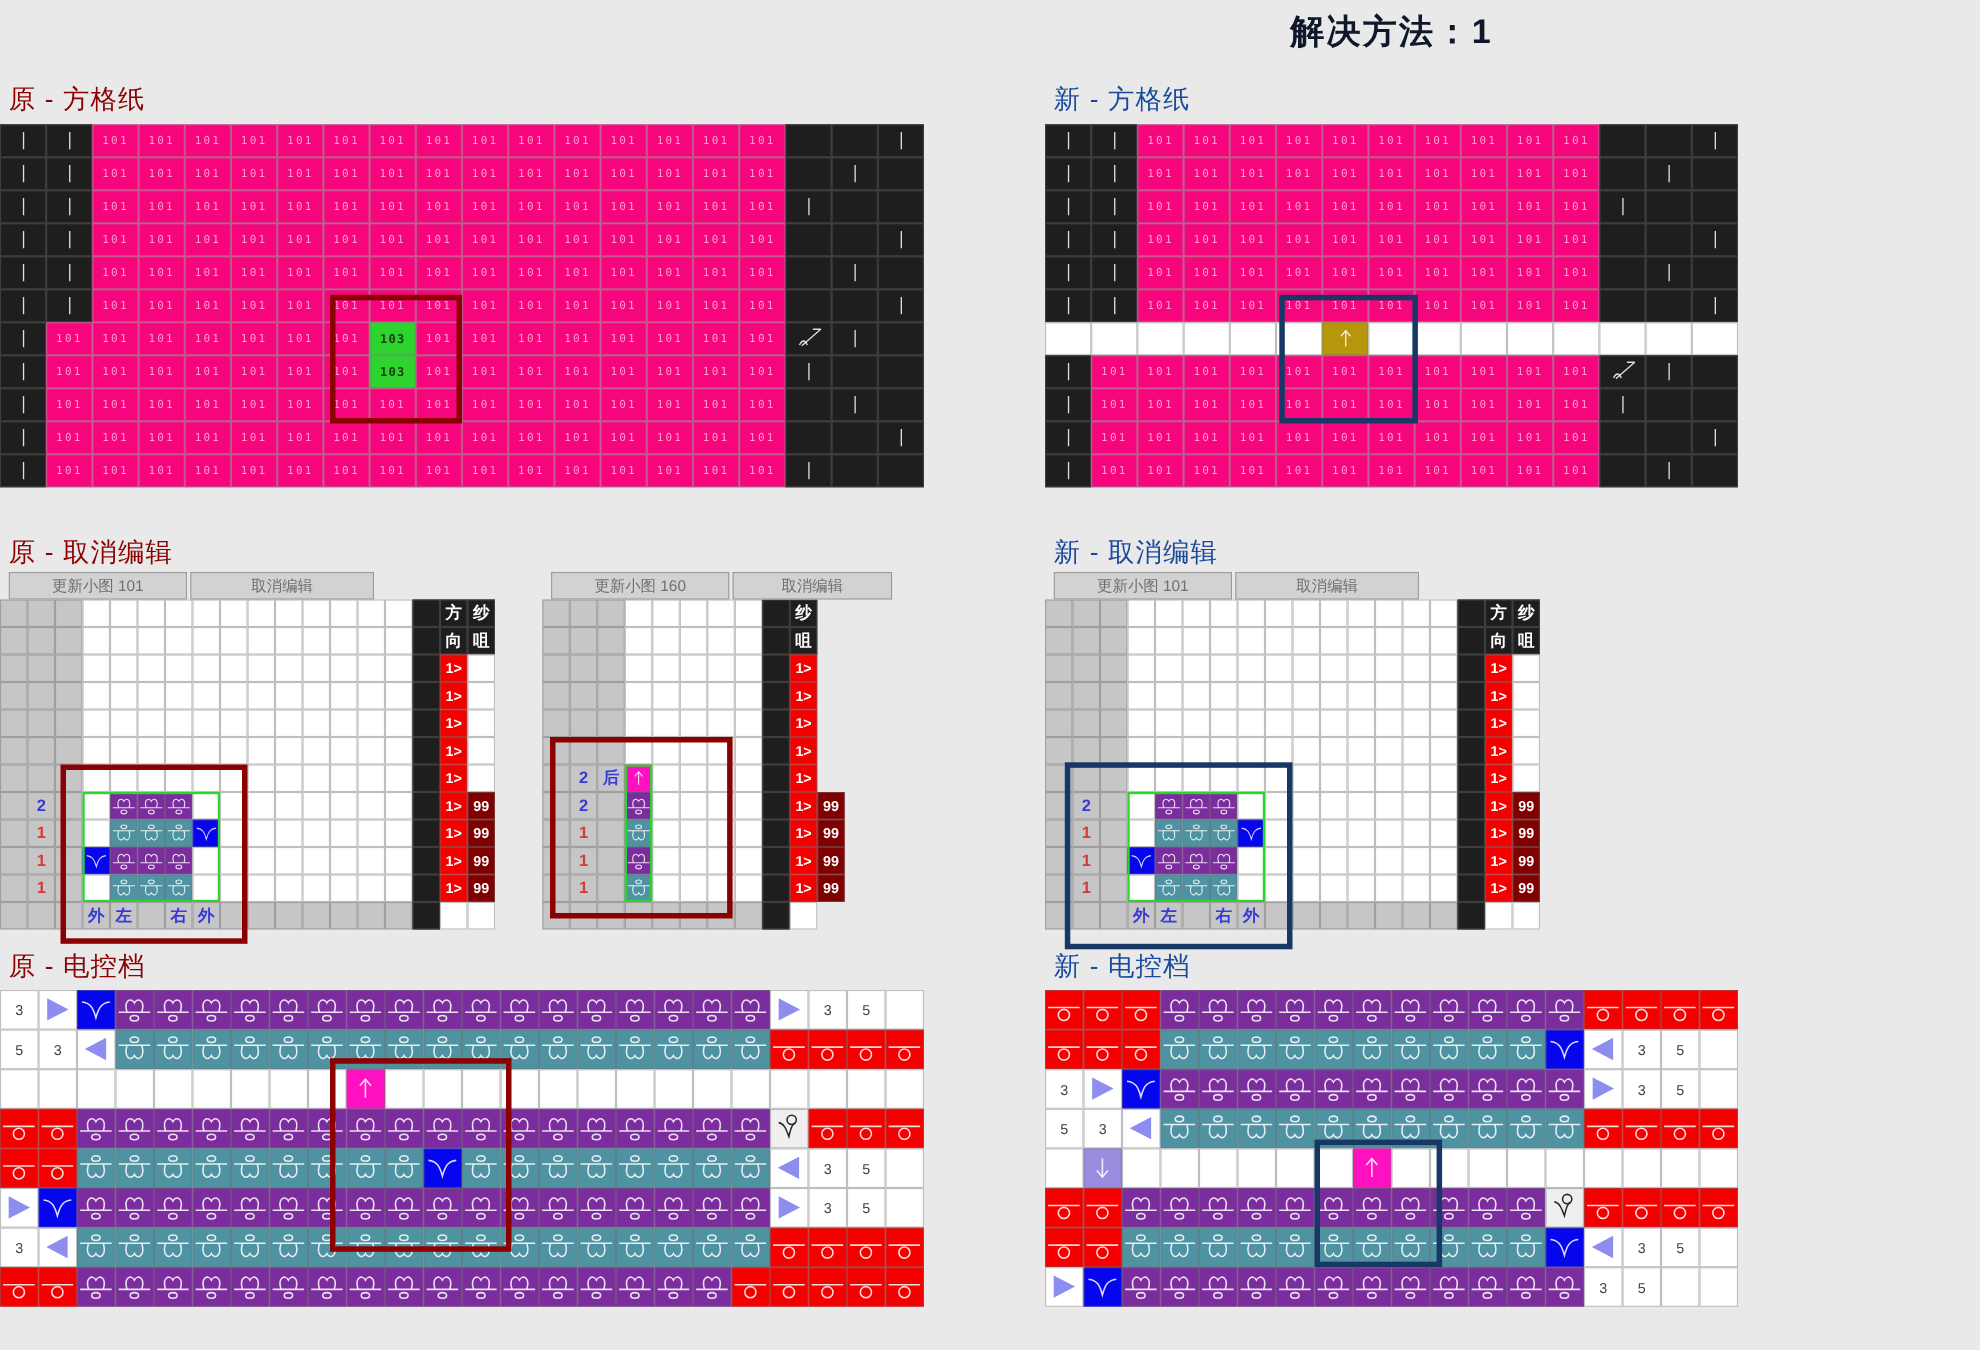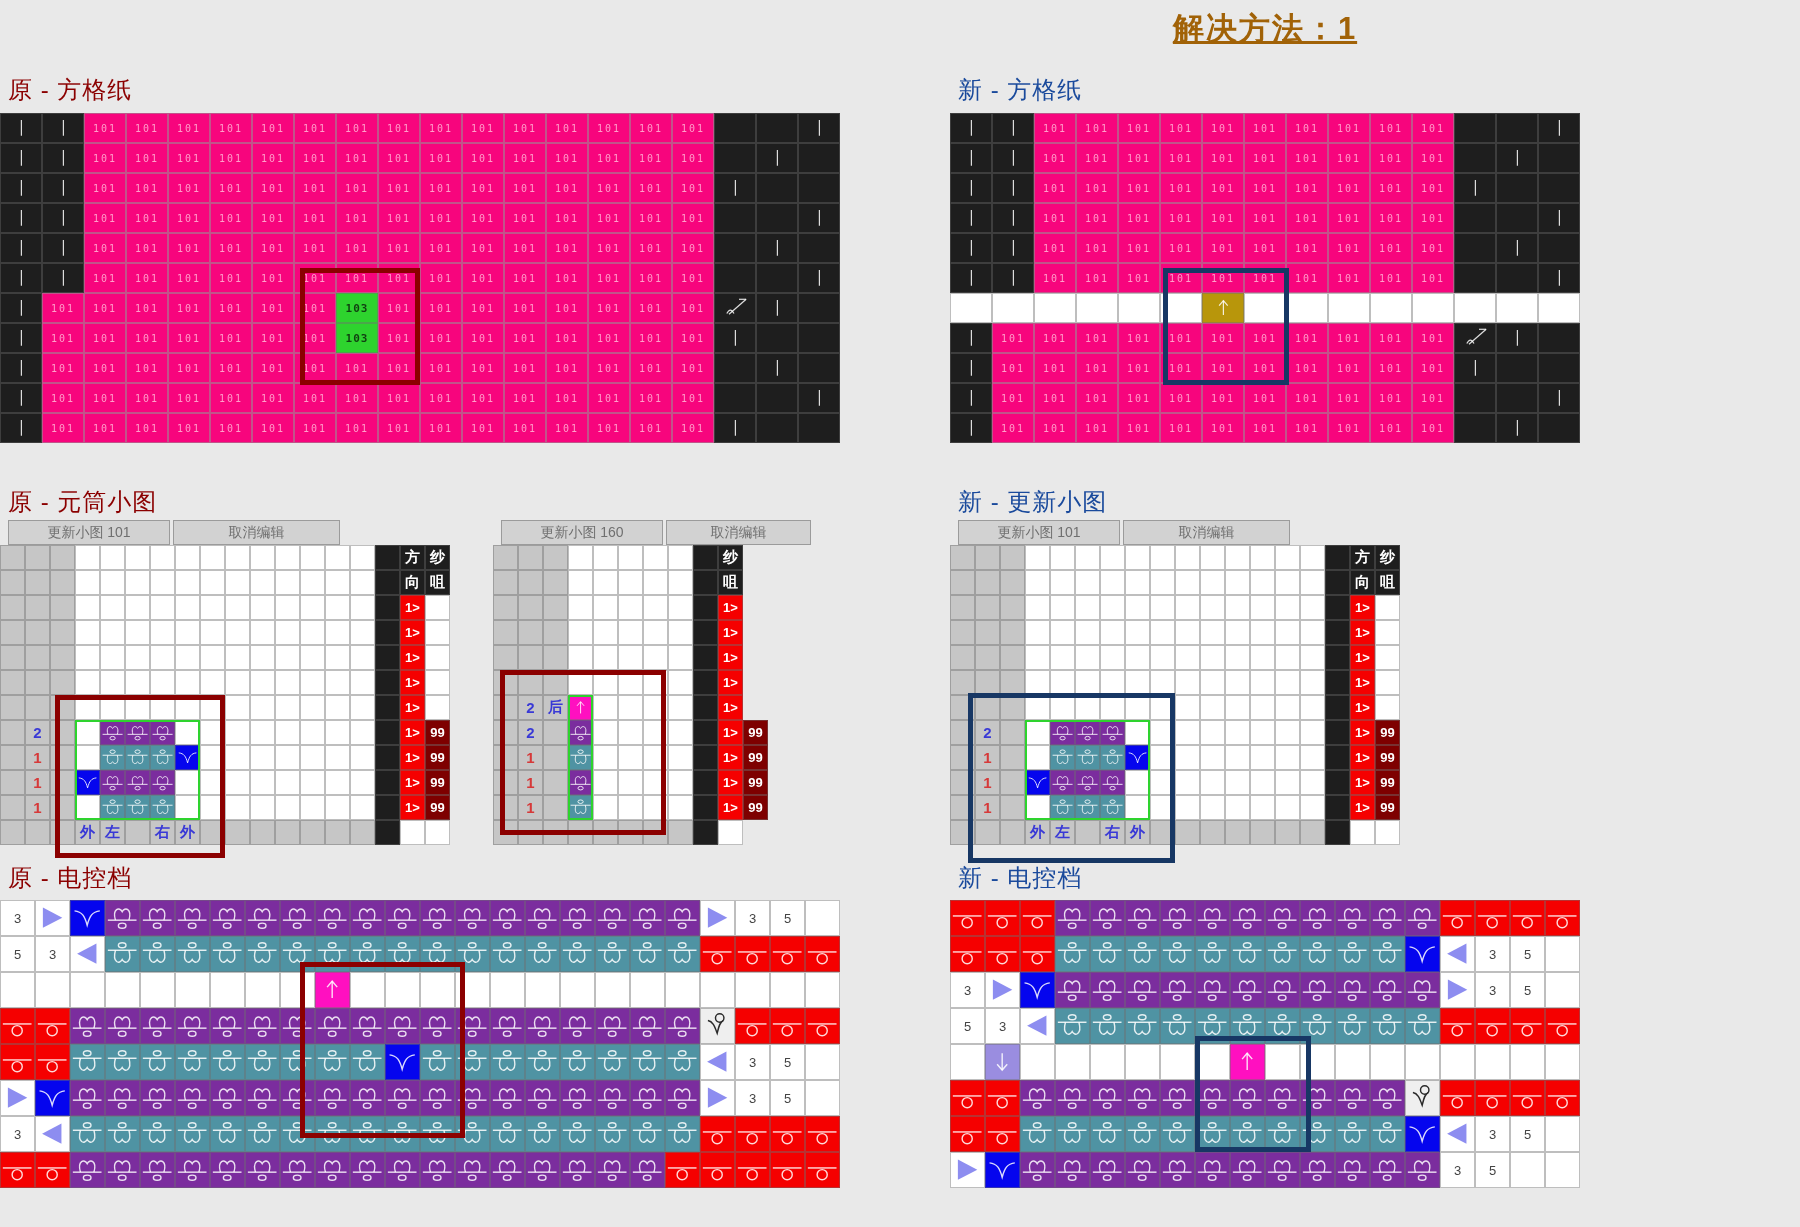--- a/index.html
+++ b/index.html
@@ -1,19 +1,19 @@
 <!DOCTYPE html>
 <html><head>
 <meta charset="utf-8">
 <style>
   html,body{margin:0;padding:0;background:#e9e9e9;font-family:"Liberation Sans","DejaVu Sans",sans-serif;}
   .canvas{position:relative;width:1800px;height:1227px;background:#e9e9e9;overflow:hidden;}
   .title{position:absolute;font-weight:bold;font-size:31px;text-align:center;letter-spacing:2px;}
   .title.old{color:#8b0b1a;}
-  .title.new{color:#a16207;text-decoration:underline;}
+  .title.new{color:#0f172a;}
   .sec{position:absolute;font-size:24px;letter-spacing:1px;}
   .sec.old{color:#8b0000;}
   .sec.new{color:#1a4a9c;}
   .cell{position:absolute;box-sizing:border-box;border:1px solid rgba(110,110,110,.45);
         display:flex;align-items:center;justify-content:center;overflow:hidden;}
   .cell svg{width:92%;height:92%;stroke:rgba(255,255,255,.85);stroke-width:1.7;fill:none;}
   .cell svg polygon{fill:#8d8df0;stroke:none;}
   .c-light svg{stroke:#2a2a2a;}
   .c-black{background:#1e1e1e;border-color:#3e3e3e;}
   .c-pink{background:#f7057d;border-color:rgba(150,150,150,.55);}
@@ -42,22 +42,22 @@
   .ovl{position:absolute;box-sizing:border-box;pointer-events:none;}
 </style>
 </head>
 <body>
 
 <div class="canvas">
   <div class="title new" style="left:950px;top:8px;width:630px;">解决方法：1</div>
 
   <div class="sec old" style="left:8px;top:74px;">原 - 方格纸</div>
   <div class="sec new" style="left:958px;top:74px;">新 - 方格纸</div>
-  <div class="sec old" style="left:8px;top:486px;">原 - 元筒小图</div>
-  <div class="sec new" style="left:958px;top:486px;">新 - 更新小图</div>
+  <div class="sec old" style="left:8px;top:486px;">原 - 取消编辑</div>
+  <div class="sec new" style="left:958px;top:486px;">新 - 取消编辑</div>
   <div class="sec old" style="left:8px;top:862px;">原 - 电控档</div>
   <div class="sec new" style="left:958px;top:862px;">新 - 电控档</div>
 
   <div>
       <div class="cell c-black" style="left: 0px; top: 113px; width: 42px; height: 30px;">
         <svg viewBox="0 0 36 36">
           <line x1="18" y1="7" x2="18" y2="29"></line>
         </svg>
       </div>
       <div class="cell c-black" style="left: 42px; top: 113px; width: 42px; height: 30px;">

